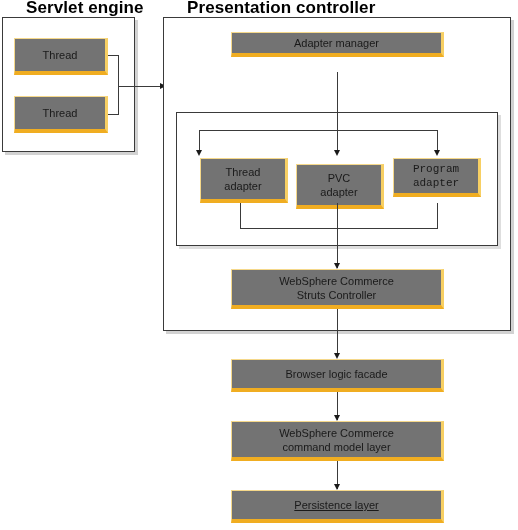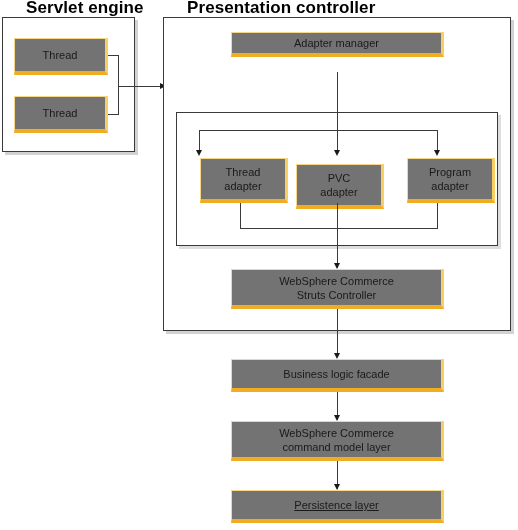--- a/index.html
+++ b/index.html
@@ -151,41 +151,41 @@
   <div class="node" style="left:200px; top:158px; width:88px; height:45px;">
     <span class="node-label">Thread
 adapter</span>
   </div>
 
   <div class="node" style="left:296px; top:164px; width:88px; height:45px;">
     <span class="node-label">PVC
 adapter</span>
   </div>
 
-  <div class="node" style="left:407px; top:158px; width:88px; height:45px;">
+  <div class="node" style="left:393px; top:158px; width:88px; height:39px;font-family:Liberation Mono, monospace;">
     <span class="node-label">Program
 adapter</span>
   </div>
 
   <div class="line-v" style="left:240px; top:203px; height:26px;"></div>
   <div class="line-v" style="left:337px; top:203px; height:65px;"></div>
   <div class="line-v" style="left:437px; top:203px; height:26px;"></div>
   <div class="line-h" style="left:240px; top:228px; width:198px;"></div>
   <div class="arrow-down" style="left:334px; top:263px;"></div>
 
   <div class="node" style="left:231px; top:269px; width:213px; height:40px;">
     <span class="node-label">WebSphere Commerce
 Struts Controller</span>
   </div>
 
   <div class="line-v" style="left:337px; top:309px; height:48px;"></div>
   <div class="arrow-down" style="left:334px; top:353px;"></div>
 
   <div class="node" style="left:231px; top:359px; width:213px; height:33px;">
-    <span class="node-label">Business logic facade</span>
+    <span class="node-label">Browser logic facade</span>
   </div>
 
   <div class="line-v" style="left:337px; top:392px; height:28px;"></div>
   <div class="arrow-down" style="left:334px; top:415px;"></div>
 
   <div class="node" style="left:231px; top:421px; width:213px; height:40px;">
     <span class="node-label">WebSphere Commerce
 command model layer</span>
   </div>
 

